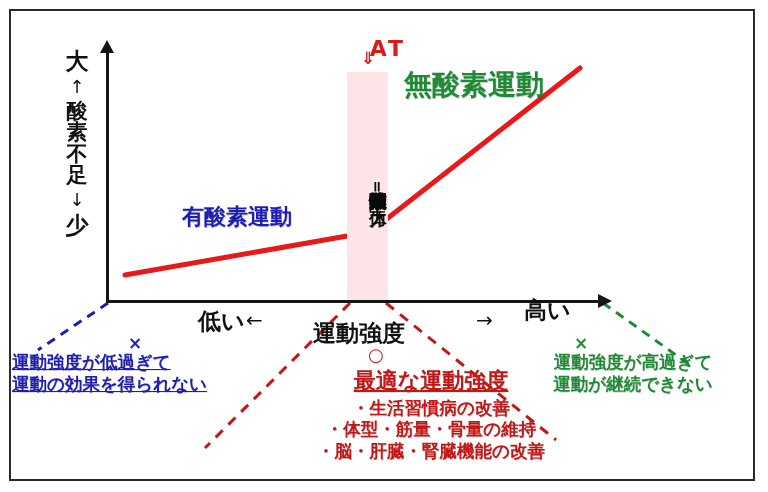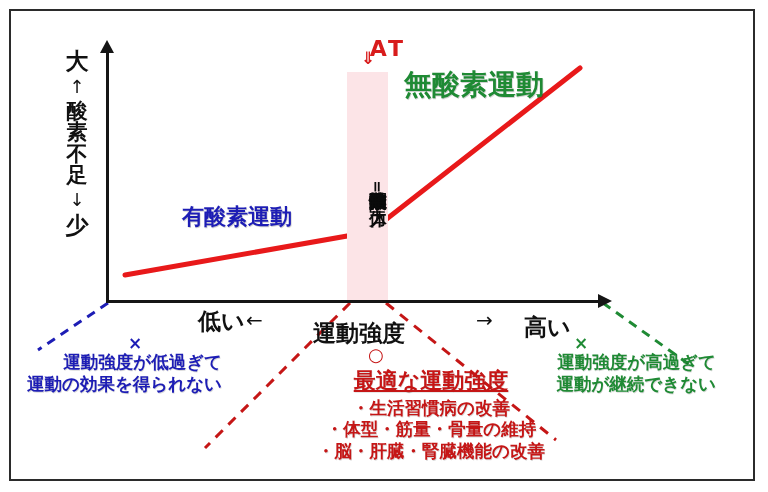--- a/index.html
+++ b/index.html
@@ -162,50 +162,51 @@
   }
   .x-main {
     position: absolute; left: 313px; top: 306px;
     color: #111111; font-weight: bold; font-size: 23px; margin-top: 12px;
   }
   .x-arrow-right {
     position: absolute; left: 476px; top: 308px;
     color: #111111; font-size: 20px;
   }
   .x-high {
-    position: absolute; left: 524px; top: 312px;
+    position: absolute; left: 524px; top: 295px;
     color: #111111; font-weight: bold; font-size: 23px;
   }
 
   
   .mark {
     position: absolute;
     font-weight: bold;
     font-size: 17px;
   }
   .note-left {
     position: absolute;
     left: 12px;
     top: 352px;
     width: 210px;
-    text-align: right;
+    text-align: left;
     color: #1d1db5;
     font-weight: bold;
     font-size: 17.5px;
     line-height: 1.25;
     text-shadow: 0.6px 0.6px 0 rgba(0,0,0,0.15);
+    text-decoration: underline;
   }
   .mark-left { left: 128px; top: 333px; color: #1d1db5; }
 
   .note-right {
     position: absolute;
-    left: 494px;
+    left: 522px;
     top: 352px;
     width: 222px;
-    text-align: right;
+    text-align: center;
     color: #1f8a34;
     font-weight: bold;
     font-size: 17.5px;
     line-height: 1.25;
     text-shadow: 0.6px 0.6px 0 rgba(0,0,0,0.15);
   }
   .mark-right { left: 574px; top: 333px; color: #1f8a34; }
 
   .note-center {
     position: absolute;

